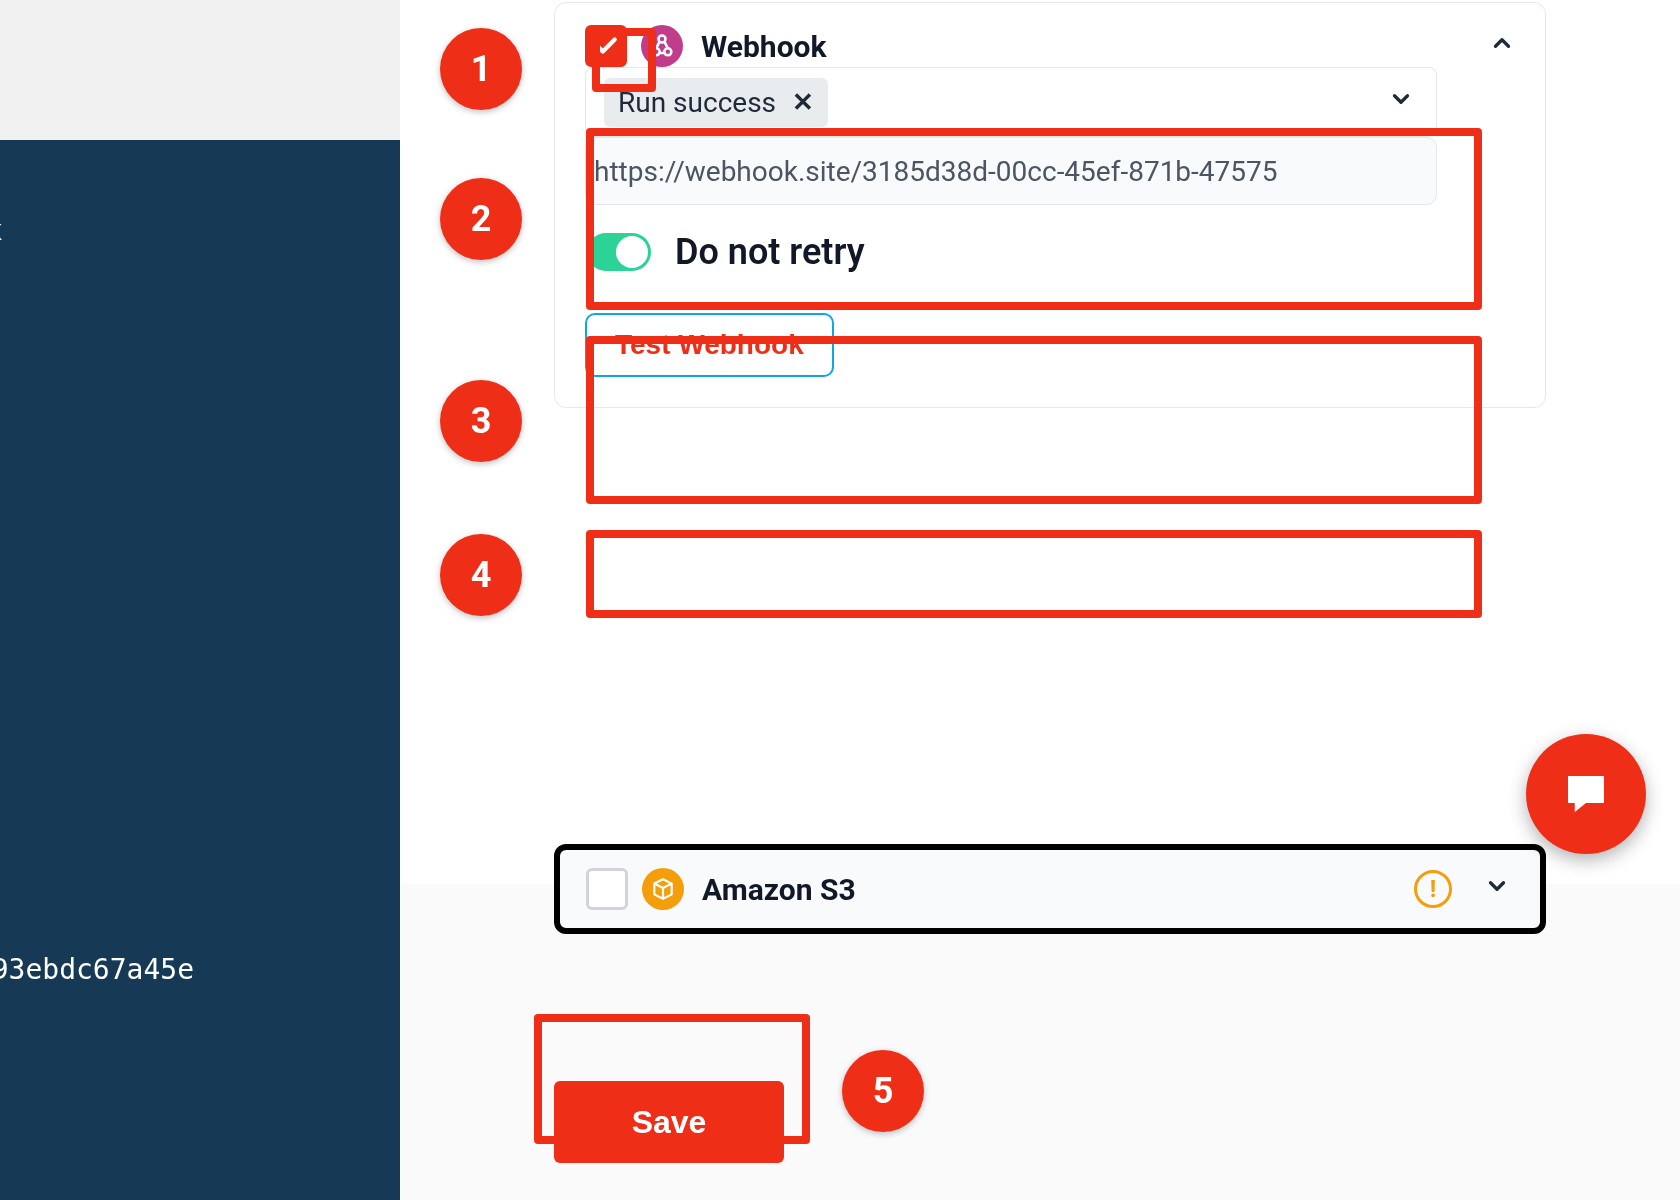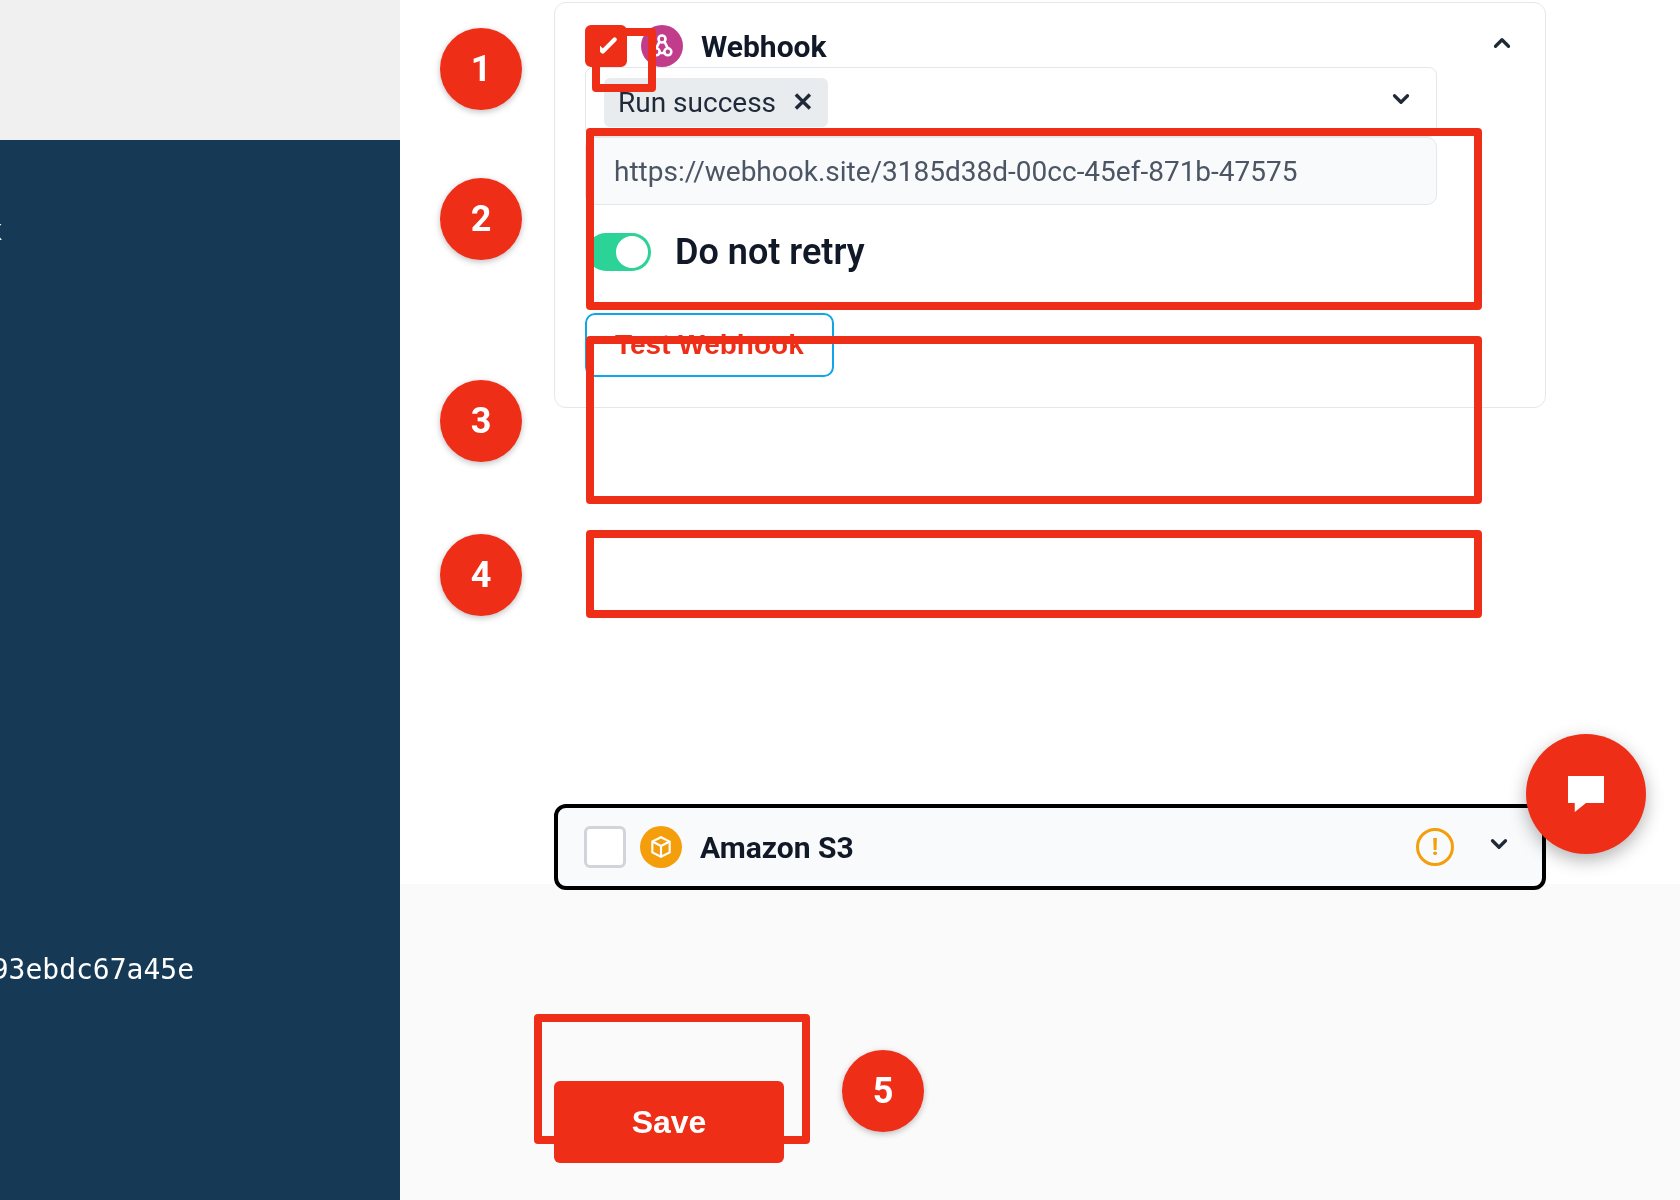--- a/index.html
+++ b/index.html
@@ -6,40 +6,40 @@
   html,body { width:1680px; height:1200px; font-family:-apple-system,BlinkMacSystemFont,"Segoe UI",Roboto,Helvetica,Arial,sans-serif; background:#fafafa; overflow:hidden; }
 
   .left-pane { position:absolute; left:0; top:0; width:400px; height:1200px; background:#f0f0f0; }
   .dark-block { position:absolute; left:0; top:140px; width:400px; height:1060px; background:#163a56; color:#fff; font-family:"SFMono-Regular",Menlo,Consolas,monospace; font-size:28px; line-height:1.65; padding:22px 0 22px 0; overflow:hidden; }
   .dark-block .line { white-space:pre; padding-left:0; }
   .dark-block .line.off { margin-left:-250px; }
   .dark-block .line.hash { margin-left:-160px; }
 
   .main { position:absolute; left:400px; top:0; width:1280px; height:884px; background:#fff; }
   .card { position:absolute; left:154px; top:2px; width:992px; border:1px solid #e5e7eb; border-radius:12px; background:#fff; padding:22px 30px 30px 30px; }
-  .card2 { position:absolute; left:154px; top:804px; width:992px; border:4px solid #000000; border-radius:12px; background:#f9fafb; padding:18px 30px 18px 26px; }
+  .card2 { position:absolute; left:154px; top:844px; width:992px; border:6px solid #000000; border-radius:12px; background:#f9fafb; padding:18px 30px 18px 26px; }
 
   .card-header { display:flex; align-items:center; gap:14px; }
   .chk { width:42px; height:42px; border-radius:6px; border:3px solid #d1d5db; background:#fff; display:flex; align-items:center; justify-content:center; }
   .chk.checked { background:#ef2e18; border-color:#ef2e18; }
   .chk.checked svg { width:26px; height:26px; }
   .chk svg { display:none; }
   .chk.checked svg { display:block; }
   .wh-icon { width:42px; height:42px; border-radius:50%; background:#c13d8c; display:flex; align-items:center; justify-content:center; }
   .s3-icon { width:42px; height:42px; border-radius:50%; background:#f59e0b; display:flex; align-items:center; justify-content:center; }
   .title { font-size:30px; font-weight:700; color:#111827; margin-left:4px; }
   .chev { margin-left:auto; font-size:26px; color:#1f2937; }
 
   .section-label { font-size:27px; font-weight:600; color:#111827; margin:28px 0 14px 2px; }
   .multiselect { width:852px; height:70px; border:1px solid #e5e7eb; border-radius:8px; background:#fff; display:flex; align-items:center; padding:8px 18px; position:relative; }
   .tag { background:#e9ecef; border-radius:6px; padding:8px 14px; font-size:28px; color:#1f2937; display:flex; align-items:center; gap:16px; }
   .tag-x { font-weight:600; font-size:26px; cursor:pointer; }
   .ms-chev { position:absolute; right:22px; font-size:26px; color:#1f2937; }
 
-  .url-input { width:852px; height:68px; border:1px solid #e5e7eb; border-radius:10px; background:#f8fafc; padding:0 28px; font-size:28px; color:#4b5563; display:flex; align-items:center; overflow:hidden; white-space:nowrap; }
+  .url-input { width:852px; height:68px; border:1px solid #e5e7eb; border-radius:10px; background:#f8fafc; padding:0 8px; font-size:28px; color:#4b5563; display:flex; align-items:center; overflow:hidden; white-space:nowrap; }
 
   .retry-row { display:flex; align-items:center; gap:24px; margin-top:26px; margin-left:2px; }
   .toggle { width:64px; height:38px; border-radius:19px; background:#2cd397; position:relative; }
   .toggle .knob { position:absolute; right:3px; top:3px; width:32px; height:32px; background:#fff; border-radius:50%; }
   .retry-label { font-size:36px; font-weight:600; color:#111827; }
 
   .test-btn { margin-top:40px; height:64px; padding:0 28px; border:2px solid #0ea5e9; border-radius:10px; background:#fff; color:#ef2e18; font-size:28px; font-weight:600; display:inline-flex; align-items:center; cursor:pointer; }
 
   .warn-circle { width:38px; height:38px; border:3px solid #f59e0b; border-radius:50%; display:flex; align-items:center; justify-content:center; font-size:24px; font-weight:700; color:#f59e0b; margin-left:auto; margin-right:18px; }
 

